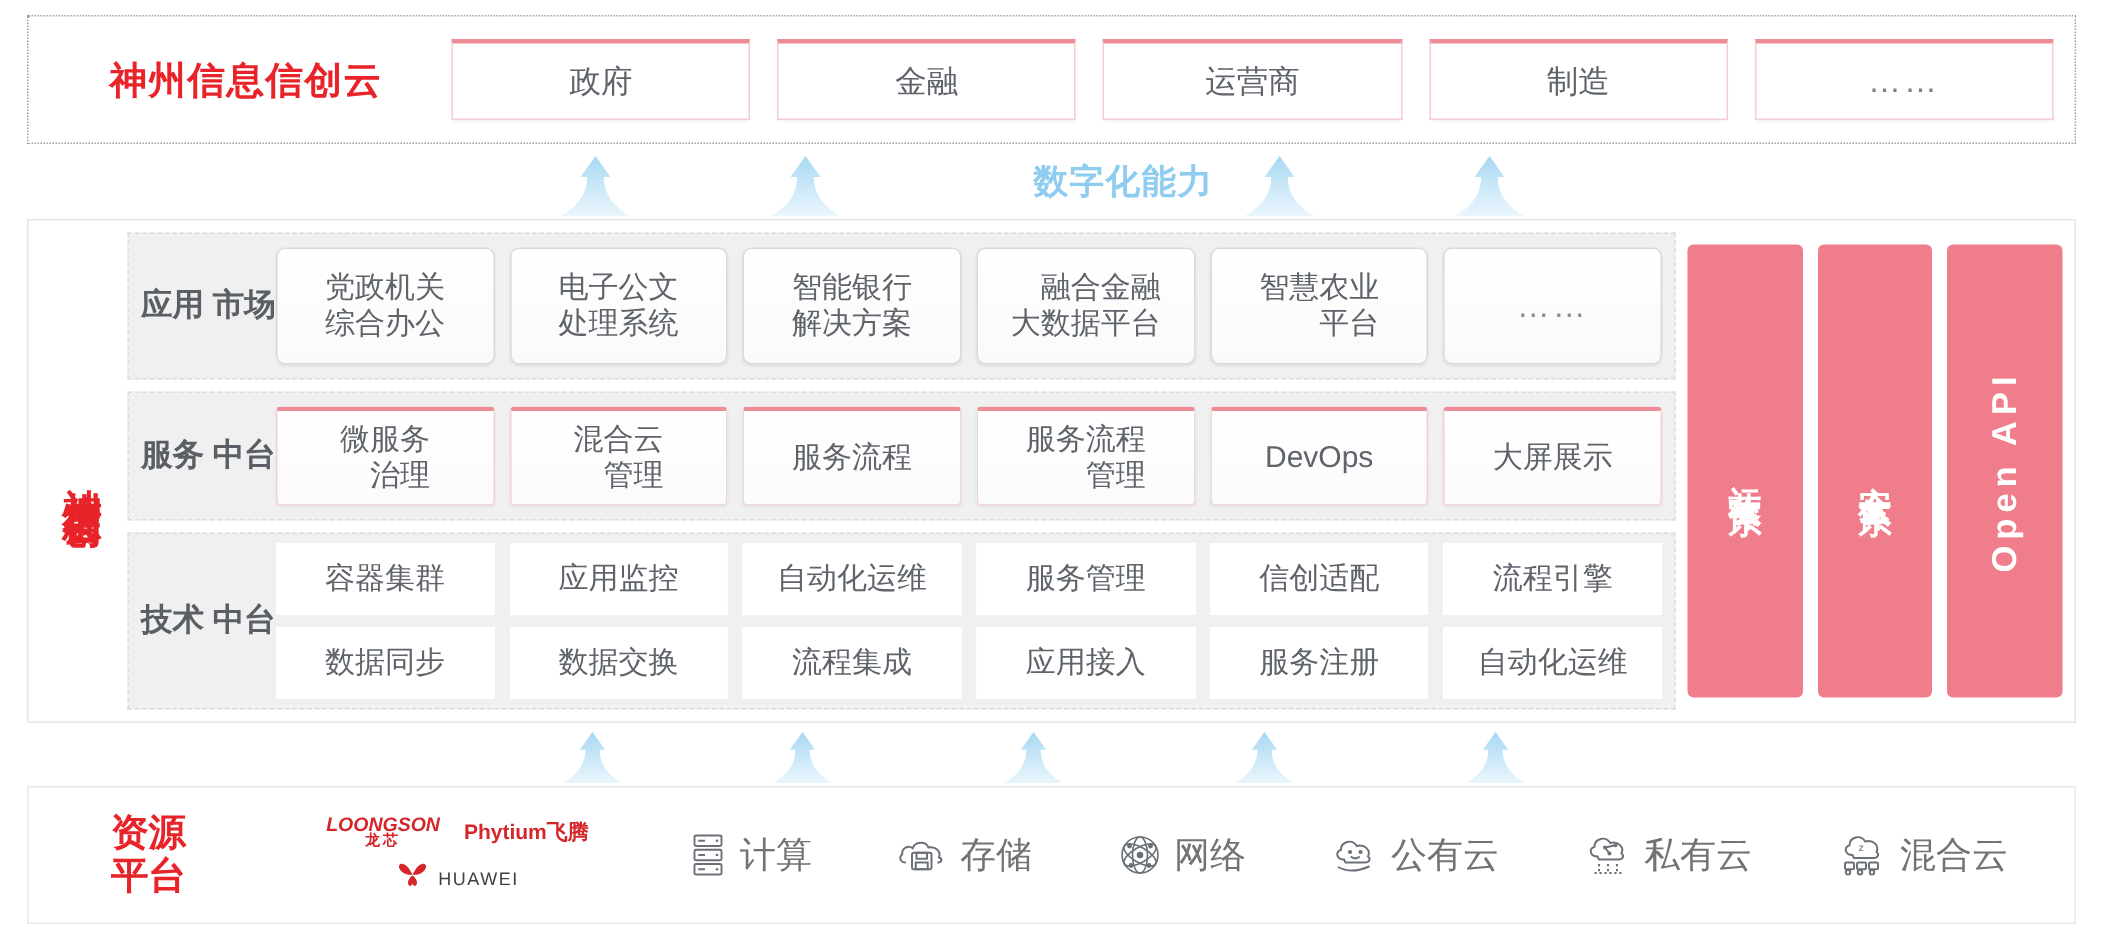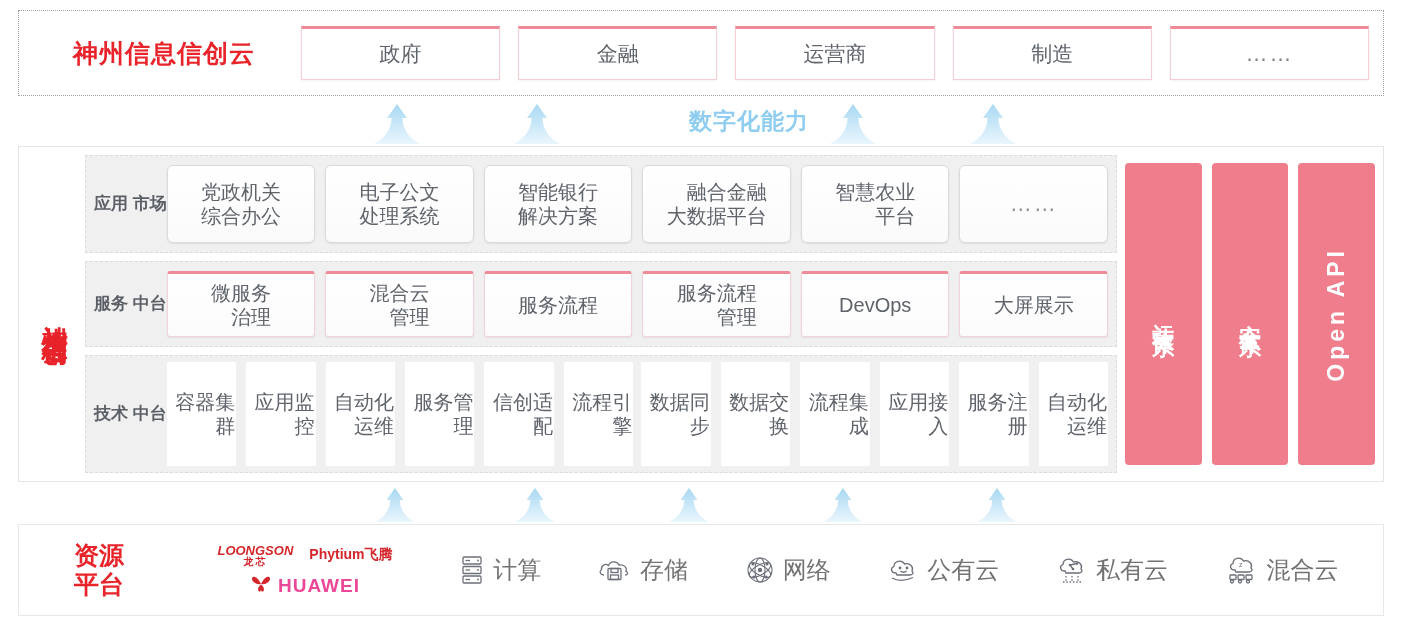--- a/index.html
+++ b/index.html
@@ -144,21 +144,21 @@
     align-items: center;
     padding: 6px 8px;
   }
   .layer-app   { flex: 0 0 98px; }
   .layer-svc   { flex: 0 0 86px; }
   .layer-tech  { flex: 1 1 auto; }
 
   .layer-label {
     flex: 0 0 64px;
     text-align: center;
-    font-size: 17px;
+    font-size: 21px;
     font-weight: bold;
     color: #5a5f66;
     line-height: 1.15;
     white-space: nowrap;
   }
   .layer-cards {
     flex: 1 1 auto;
     display: flex;
     gap: 10px;
     height: 100%;
@@ -192,21 +192,21 @@
     border: 1px solid #f2d4d8;
     border-top: 3px solid #ef8b96;
     border-radius: 3px;
     box-shadow: 0 1px 2px rgba(0,0,0,0.07);
     background: linear-gradient(#ffffff, #fbfbfb);
   }
   
   .tech-grid {
     flex: 1 1 auto;
     display: flex;
-    flex-direction: row;
+    flex-direction: column;
     gap: 8px;
     height: 100%;
     justify-content: center;
   }
   .tech-row { display: flex; gap: 10px; flex: 1 1 0; }
   .cell.tech {
     border: 1px solid #ffffff;
     background: #ffffff;
     font-size: 20px;
     height: 100%;
@@ -278,21 +278,21 @@
     font-weight: bold;
     font-style: italic;
     font-size: 13px;
     letter-spacing: 0px;
     line-height: 1.0;
     text-align: center;
   }
   .loongson .cn { font-size: 10px; font-style: normal; display: block; letter-spacing: 2px; }
   .phytium { color: #d4262b; font-weight: bold; font-size: 14px; white-space: nowrap; }
   .huawei { display: flex; align-items: center; gap: 6px; }
-  .huawei .hwtext { color: #ec4899; font-weight: bold; font-size: 19px; letter-spacing: 1px; }
+  .huawei .hwtext { color: #404040; font-weight: normal; font-size: 12px; letter-spacing: 1px; }
 
   .res-items {
     flex: 1 1 auto;
     display: flex;
     align-items: center;
     justify-content: space-around;
     padding-right: 16px;
   }
   .res-item {
     display: flex;

